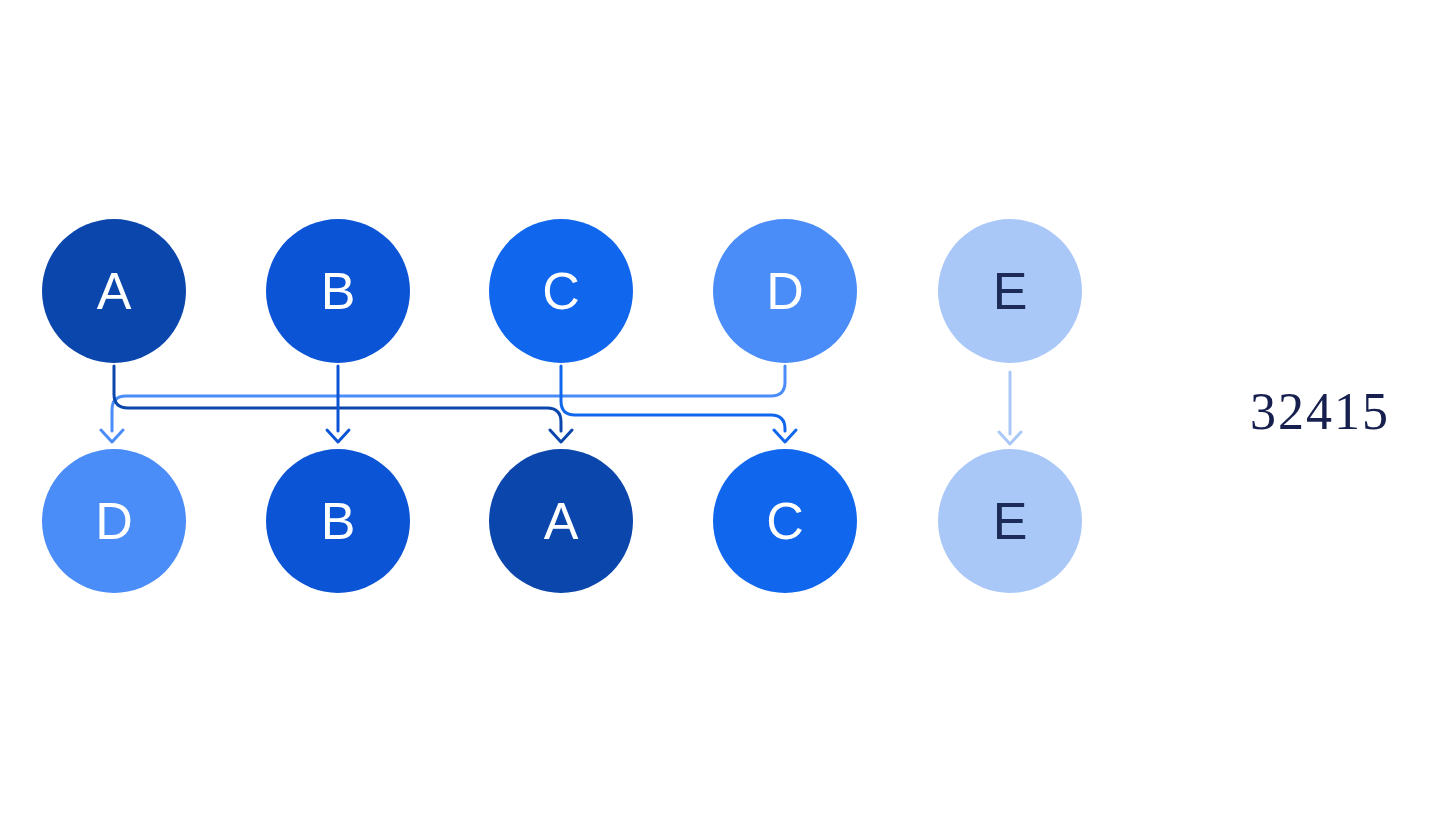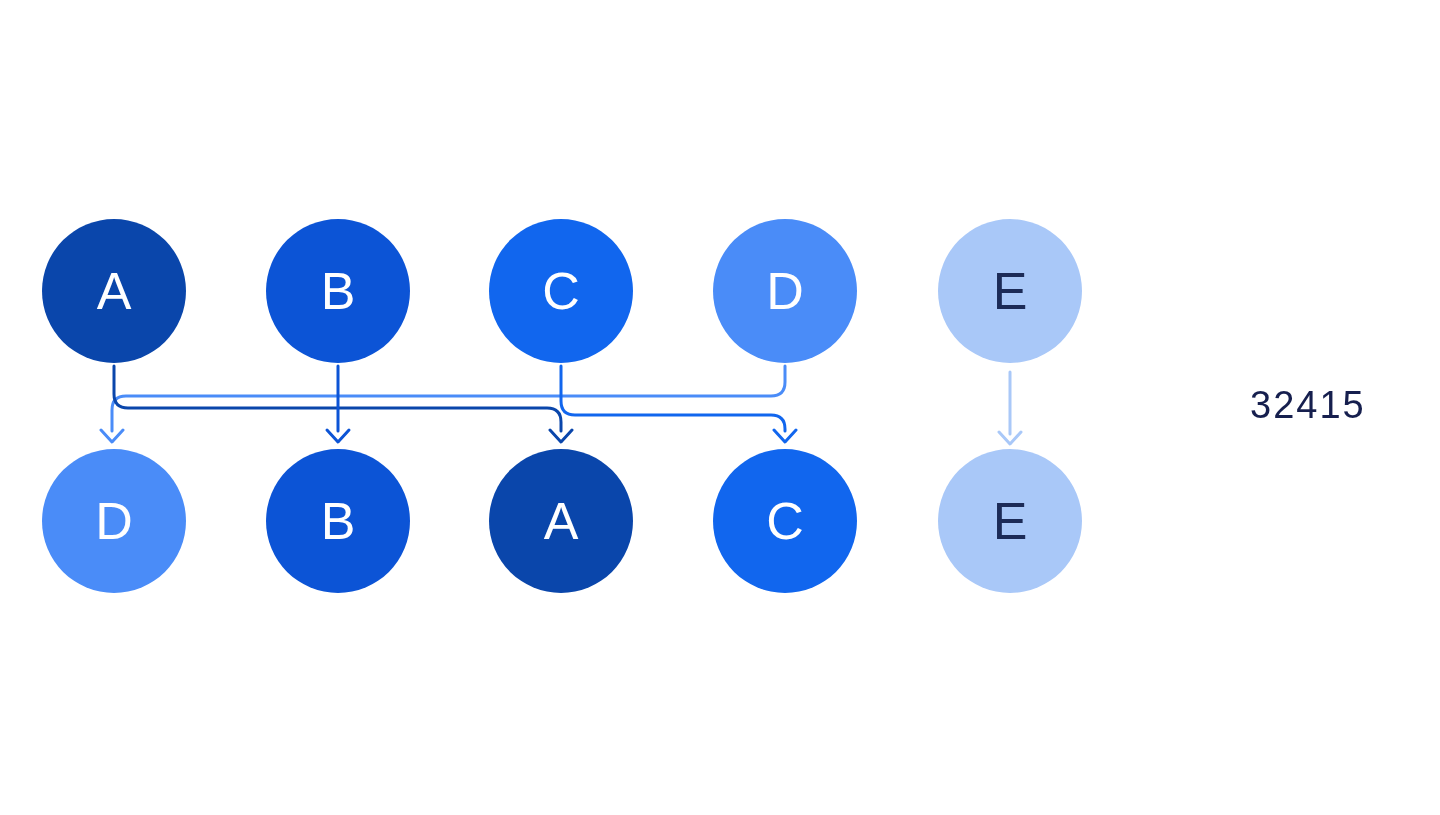--- a/index.html
+++ b/index.html
@@ -12,22 +12,22 @@
   .node{
     position:absolute;width:144px;height:144px;border-radius:50%;
     display:flex;align-items:center;justify-content:center;
   }
   .node-label{
     font-family:"Liberation Sans",sans-serif;
     font-size:52px;font-weight:300;line-height:1;user-select:none;
   }
   .answer-label{
     position:absolute;left:1250px;top:386px;
-    font-family:Liberation Sans, sans-serif;
-    font-size:38px;font-weight:400;letter-spacing:2px;line-height:1;
+    font-family:Liberation Serif, serif;
+    font-size:52px;font-weight:400;letter-spacing:2px;line-height:1;
   }
 </style>
 </head>
 <body>
 
 <div class="stage">
 
   <svg class="arrows-layer" width="1440" height="815" viewBox="0 0 1440 815" xmlns="http://www.w3.org/2000/svg">
 
     <path class="arrow-path" d="M785,366 L785,382 Q785,396 771,396 L126,396 Q112,396 112,410 L112,431 M101,430 L112,442 L123,430" style="stroke: rgb(74, 140, 248);"></path>

